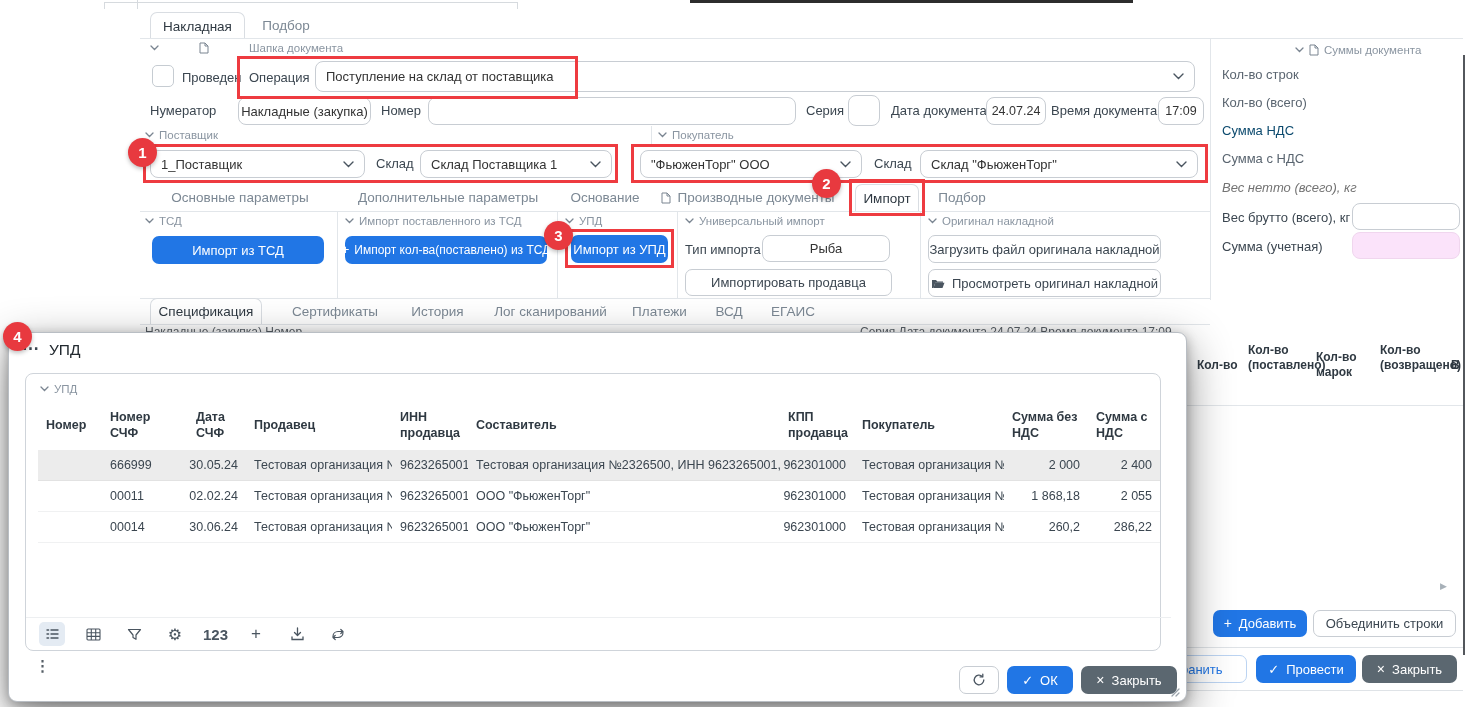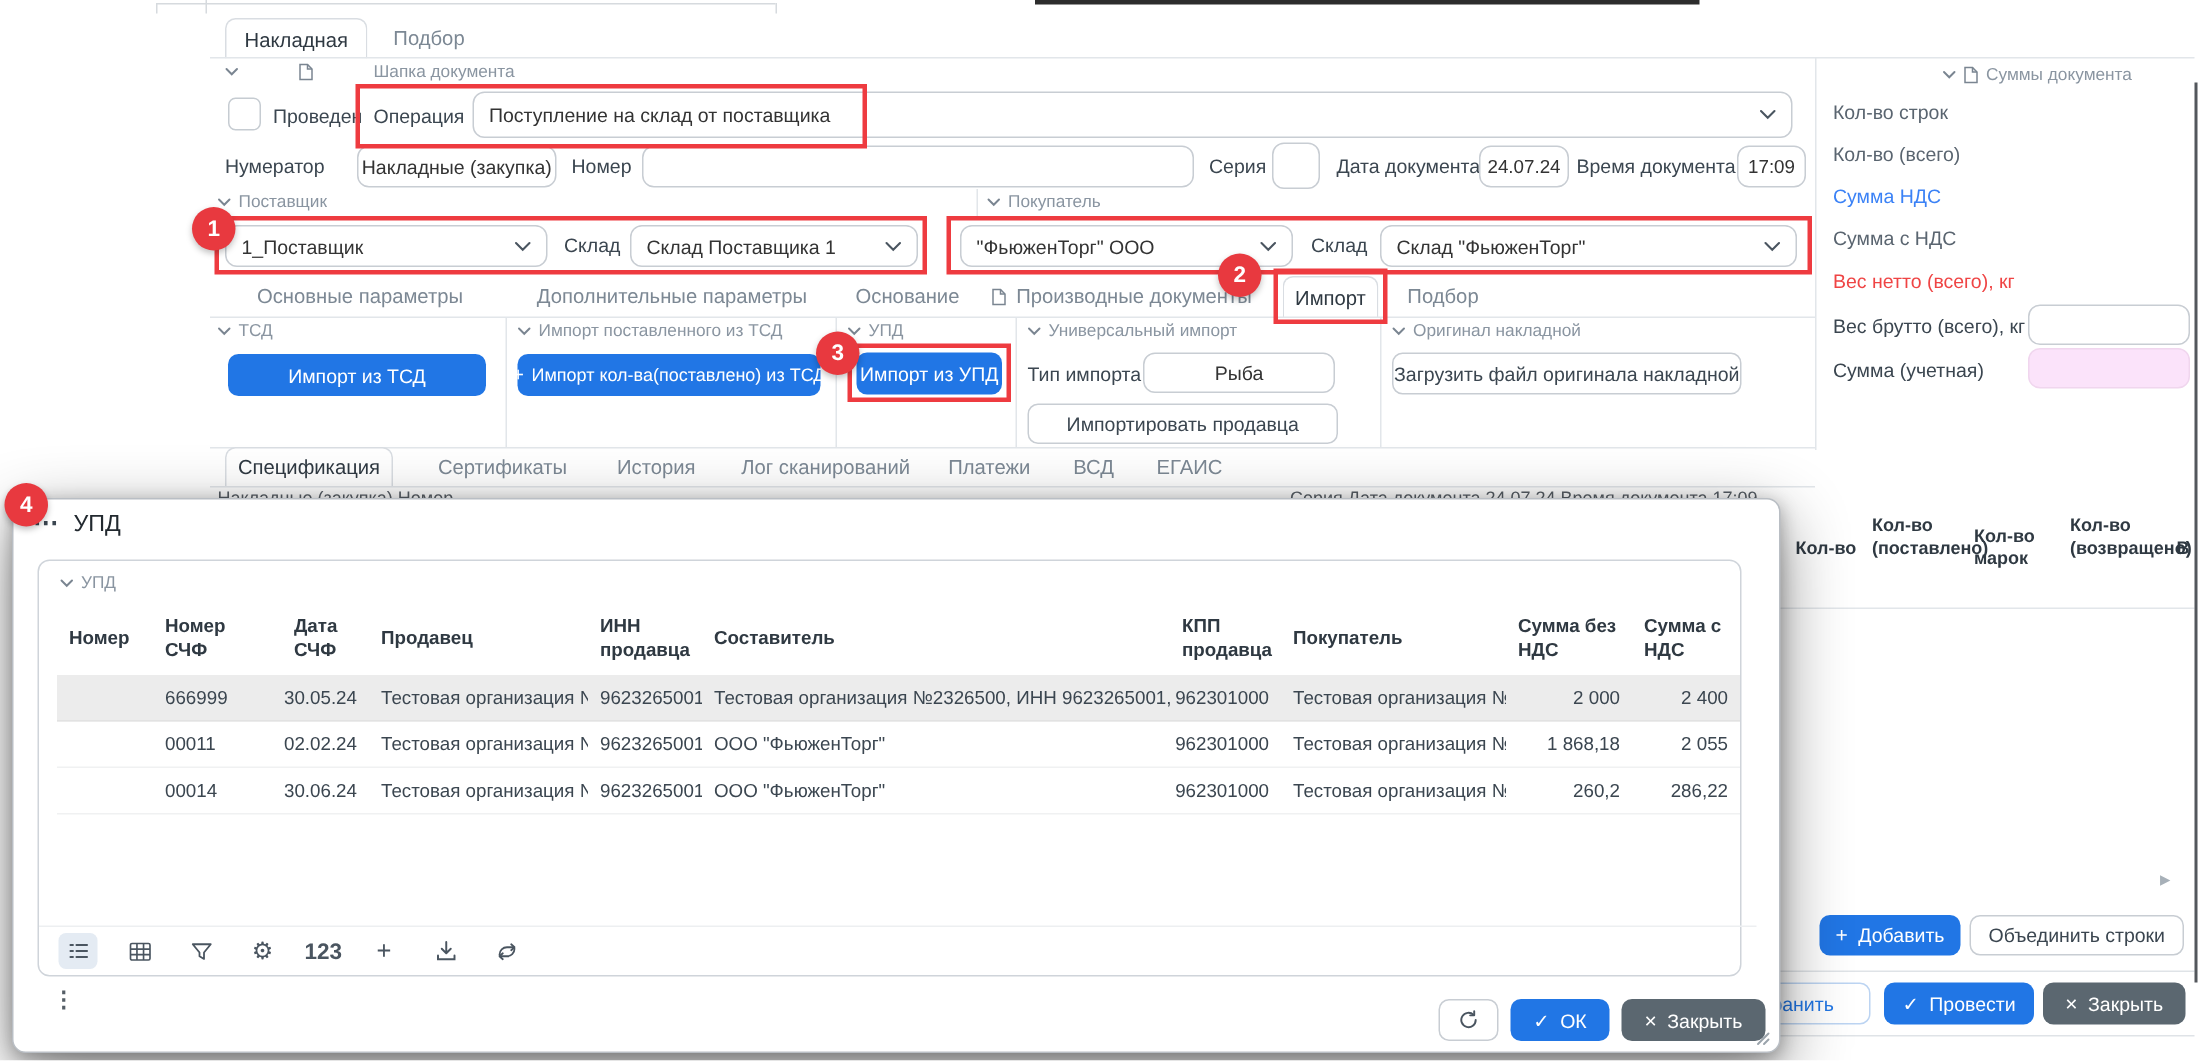--- a/index.html
+++ b/index.html
@@ -260,20 +260,29 @@
     <span class="icon">
         <svg width="9" height="6" viewBox="0 0 9 6">
           <path d="M1 1l3.5 3.5L8 1" stroke="#7a8591" stroke-width="1.3" fill="none" stroke-linecap="round"></path>
         </svg>
       </span>
     <span>Оригинал накладной</span>
   </div>
   <div class="btn outline" style="left:928px;top:235px;width:233px;height:28px;">
       <span>Загрузить файл оригинала накладной</span>
     </div>
+  <div class="btn outline" style="left:928px;top:269px;width:233px;height:28px;">
+    <span class="icon">
+        <svg width="14" height="11" viewBox="0 0 14 11">
+          <path d="M1 2h4l1.3 1.5H12v1.2H4.2L2.5 10H1z" fill="#4a5560"></path>
+          <path d="M4.2 4.7H13.5L11.5 10H2.5z" fill="#4a5560"></path>
+        </svg>
+      </span>
+    <span>Просмотреть оригинал накладной</span>
+  </div>
   <div class="hline" style="left:140px;top:298px;width:1070px;"></div>
 
   <div class="tab on" style="left:150px;top:298px;width:112px;height:26px;">
       <span>Спецификация</span>
     </div>
   <div class="tab" style="left:285px;top:298px;width:100px;height:26px;">
       <span>Сертификаты</span>
     </div>
   <div class="tab" style="left:400px;top:298px;width:75px;height:26px;">
       <span>История</span>
@@ -307,23 +316,23 @@
     <span class="icon">
         <svg width="10" height="12" viewBox="0 0 10 12">
           <path d="M1 1h5l3 3v7H1z" fill="none" stroke="#7a8591" stroke-width="1"></path>
           <path d="M6 1v3h3" fill="none" stroke="#7a8591" stroke-width="1"></path>
         </svg>
       </span>
     <span>Суммы документа</span>
   </div>
   <div class="lbl" style="left:1222px;top:67px;color:#5a6570;">Кол-во строк</div>
   <div class="lbl" style="left:1222px;top:95px;color:#5a6570;">Кол-во (всего)</div>
-  <div class="lbl" style="left:1222px;top:123px;color:#3b82f6;">Сумма НДС</div>
+  <div class="lbl" style="left:1222px;top:123px;color:#0c4a6e;">Сумма НДС</div>
   <div class="lbl" style="left:1222px;top:151px;color:#5a6570;">Сумма с НДС</div>
-  <div class="lbl" style="left:1222px;top:180px;color:#ef4444;">Вес нетто (всего), кг</div>
+  <div class="lbl" style="left:1222px;top:180px;color:#737373;font-style:italic;">Вес нетто (всего), кг</div>
   <div class="lbl" style="left:1222px;top:210px;">Вес брутто (всего), кг</div>
   <div class="field" style="left:1352px;top:203px;width:108px;height:27px;"></div>
   <div class="lbl" style="left:1222px;top:239px;">Сумма (учетная)</div>
   <div class="field" style="left:1352px;top:232px;width:108px;height:27px;background:#fbe3fa;border-color:#f0d6ee;"></div>
 
   <div class="abs" style="left:1185px;top:327px;width:278px;height:79px;background:#fff;border-bottom:1px solid #e2e6ea;">
     <div class="thead" style="left:12px;top:31px;width:46px;">Кол-во</div>
     <div class="thead" style="left:63px;top:16px;width:62px;">Кол-во (поставлено)</div>
     <div class="thead" style="left:131px;top:23px;width:50px;">Кол-во марок</div>
     <div class="thead" style="left:195px;top:16px;width:60px;">Кол-во (возвращено)</div>

